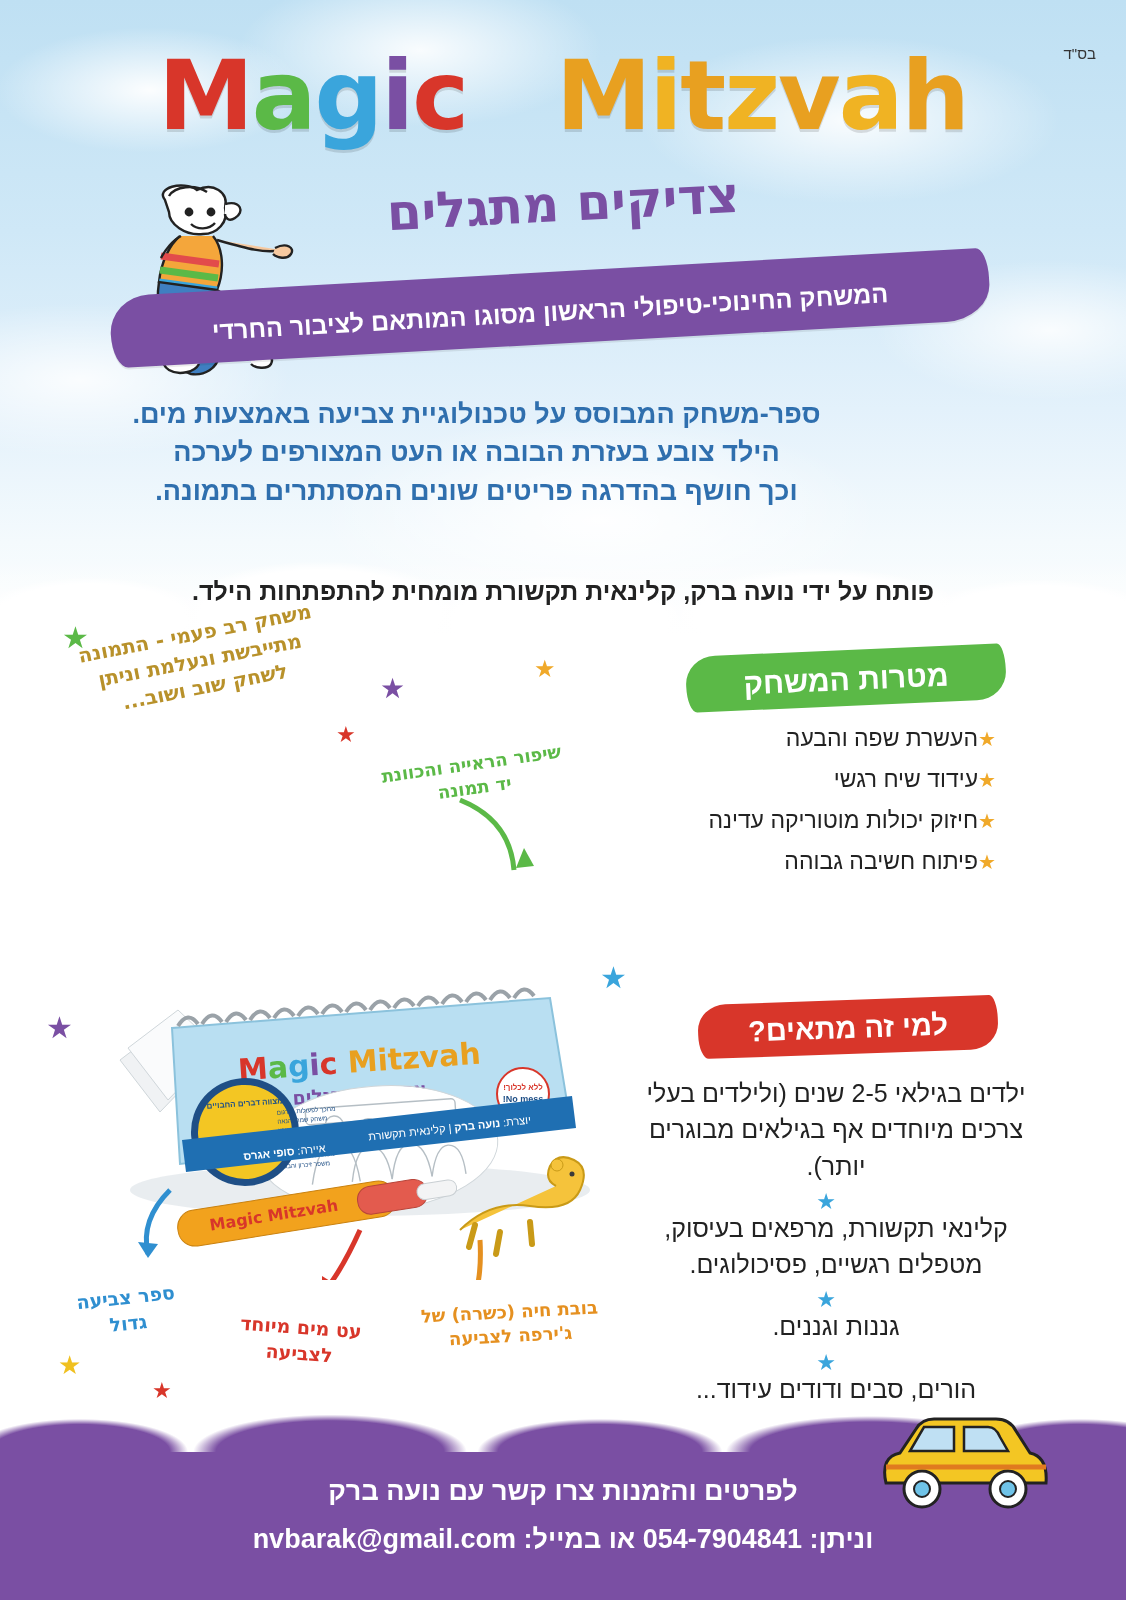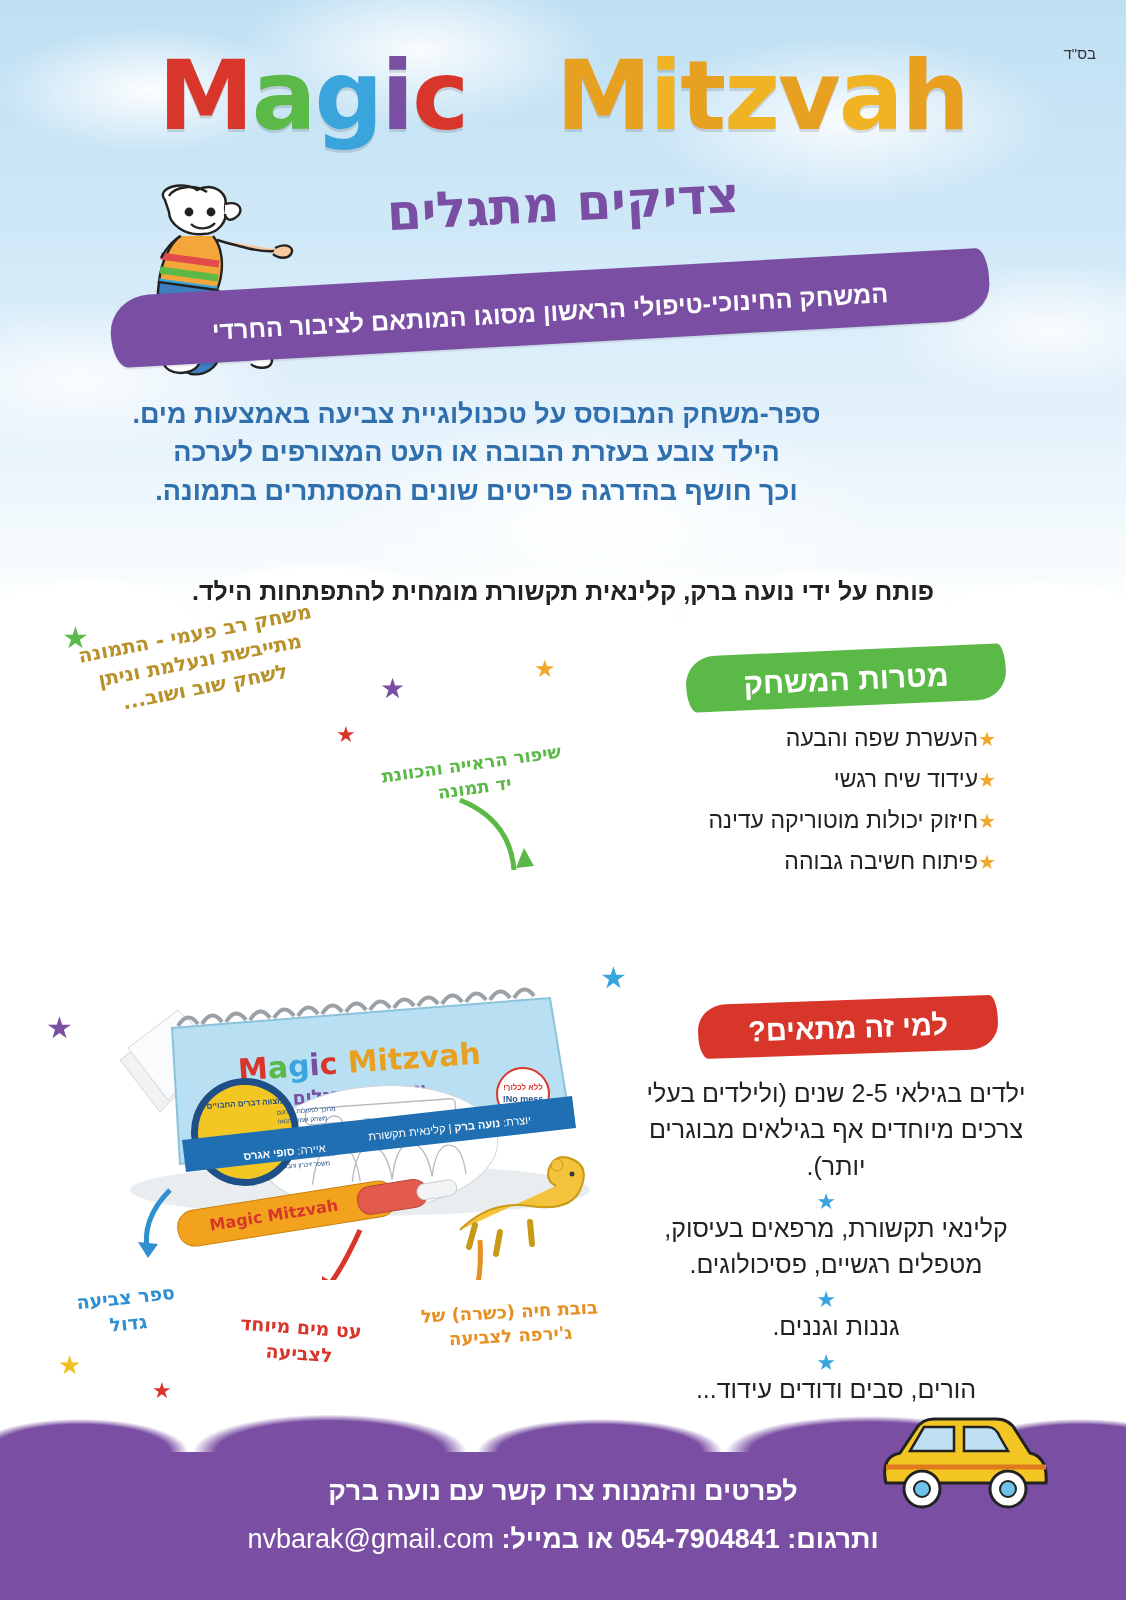--- a/index.html
+++ b/index.html
@@ -141,21 +141,21 @@
       radial-gradient(ellipse 160px 46px at 1080px 46px,#7a4fa3 60%,rgba(122,79,163,0) 72%);
   }
   .footer-l1{
     position:absolute;left:0;top:24px;width:1126px;text-align:center;
     color:#fff;font-size:27px;font-weight:bold;
   }
   .footer-l2{
     position:absolute;left:0;top:72px;width:1126px;text-align:center;
     color:#fff;font-size:27px;font-weight:bold;
   }
-  .footer-l2 .mail{direction:ltr;display:inline-block;font-weight:normal;text-align:right;}
+  .footer-l2 .mail{direction:ltr;display:inline-block;font-weight:bold;text-align:right;}
 
   .bsd{position:absolute;top:45px;right:30px;font-size:15px;color:#333;}
 
   
   .st{width:0;height:0;position:absolute;}
   .star{position:absolute;}
 </style>
 </head>
 <body>
 
@@ -340,21 +340,21 @@
 <div class="note note-1">משחק רב פעמי - התמונה מתייבשת ונעלמת וניתן לשחק שוב ושוב...</div>
 <div class="note note-2">שיפור הראייה והכוונת יד תמונה</div>
 <div class="note note-3">ספר צביעה גדול</div>
 <div class="note note-4">עט מים מיוחד לצביעה</div>
 <div class="note note-5">בובת חיה (כשרה) של ג'ירפה לצביעה</div>
 
 <div class="footer-top"></div>
 <div class="footer">
   <div class="footer-l1">לפרטים והזמנות צרו קשר עם נועה ברק</div>
   <div class="footer-l2">
-    <span>ותרגום:</span>
+    <span>וניתן:</span>
     <span>054-7904841</span>
     <span>או במייל:</span>
     <span class="mail">nvbarak@gmail.com</span>
   </div>
 
   <svg style="position:absolute;right:60px;top:-55px;width:200px;height:130px;" viewBox="0 0 200 130">
     <path d="M20 86 q-6 -26 14 -30 l16 -24 q6 -10 18 -10 h62 q14 0 20 12 l14 22 q18 4 16 30 z" fill="#f3c623" stroke="#222" stroke-width="3"></path>
     <path d="M58 30 h30 v24 h-44 z" fill="#bfe0f3" stroke="#222" stroke-width="2.5"></path>
     <path d="M98 30 h24 q8 0 12 10 l8 14 h-44 z" fill="#bfe0f3" stroke="#222" stroke-width="2.5"></path>
     <circle cx="56" cy="92" r="18" fill="#fff" stroke="#222" stroke-width="3"></circle>

